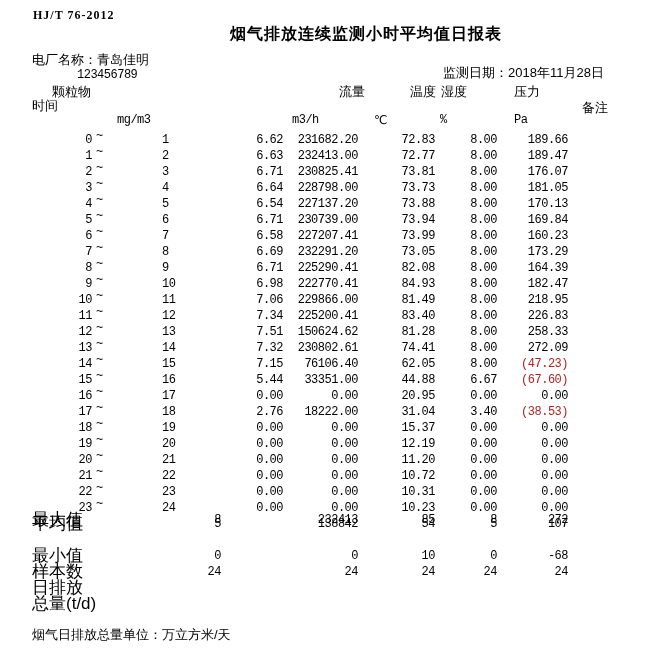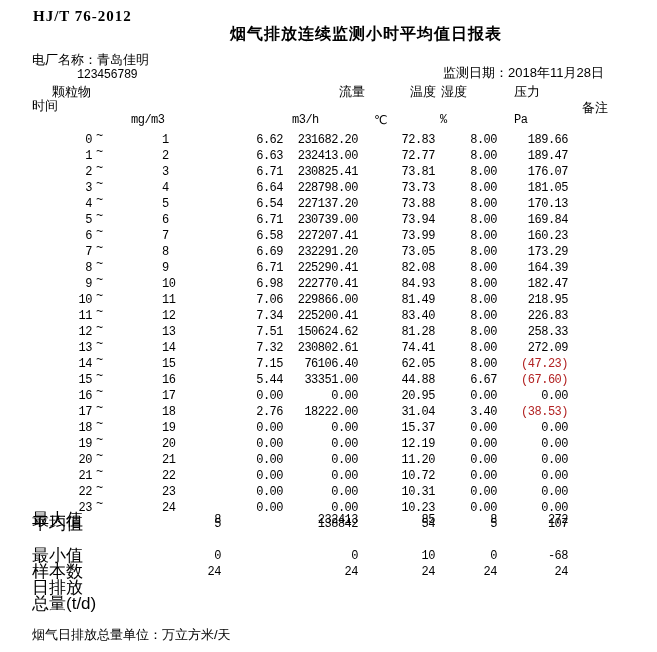--- a/index.html
+++ b/index.html
@@ -4,35 +4,35 @@
 <style>
   html,body { margin:0; padding:0; }
   body {
     width:657px; height:652px; position:relative; overflow:hidden;
     background:#ffffff; color:#000000;
     font-family:"Liberation Sans", sans-serif;
   }
   .abs { position:absolute; white-space:pre; }
   .mono { font-family:"Liberation Mono","DejaVu Sans Mono",monospace; font-size:12px; letter-spacing:-0.5px; }
   .cjk { font-size:13px; }
-  .standard { left:33px; top:8px; font-family:"Liberation Serif","DejaVu Serif",serif; font-weight:bold; font-size:15px; letter-spacing:1px; }
+  .standard { left:33px; top:8px; font-family:"Liberation Serif","DejaVu Serif",serif; font-weight:bold; font-size:12px; letter-spacing:1px; }
   .title { left:230px; top:24px; font-weight:bold; font-size:16px; letter-spacing:1px; }
   .plant-line { left:32px; top:51px; }
   .tick { left:33px; top:62px; font-size:13px; }
   .plant-code { left:77px; top:68px;text-align:center; }
   .date-line { left:443px; top:64px; }
   .h-particulate { left:52px; top:83px; }
   .h-time { left:32px; top:97px; }
   .h-flow { left:339px; top:83px; }
   .h-temp { left:410px; top:83px; }
   .h-hum { left:441px; top:83px; }
   .h-press { left:514px; top:83px; }
   .h-remark { left:582px; top:99px; }
   .u-row { top:113px; }
-  .u-particulate { left:111px;padding-left:20px; }
+  .u-particulate { left:97px;padding-left:20px; }
   .u-flow { left:292px; }
   .u-temp { left:374px; font-size:12px; font-family:"DejaVu Sans",sans-serif; }
   .u-hum { left:440px; }
   .u-press { left:514px; }
   .data-row, .sum-row { position:absolute; left:0; width:657px; height:16px; line-height:16px; }
   .data-row span, .sum-row span { position:absolute; line-height:16px; }
   .c-from  { left:40px;  width:52px; text-align:right; }
   .c-tilde { left:96px;  top:-4px; }
   .c-to    { left:162px; }
   .c-dust  { left:223px; width:60px; text-align:right; }

